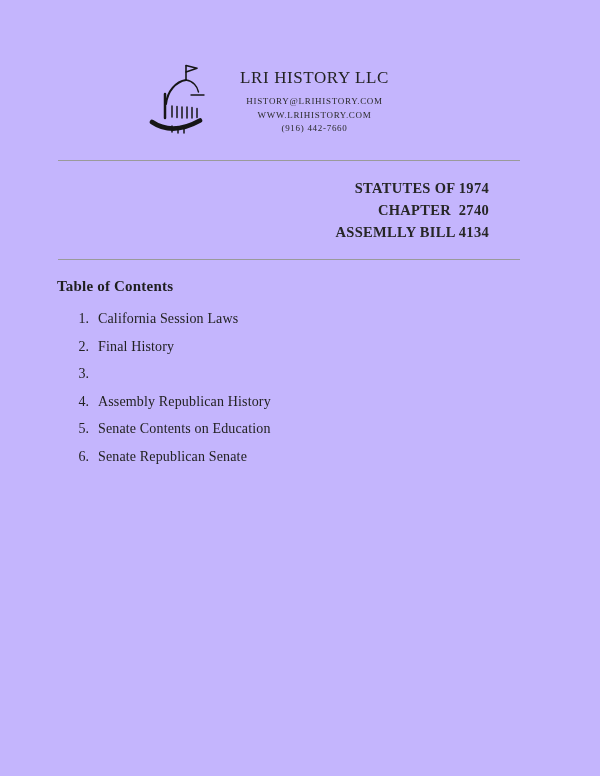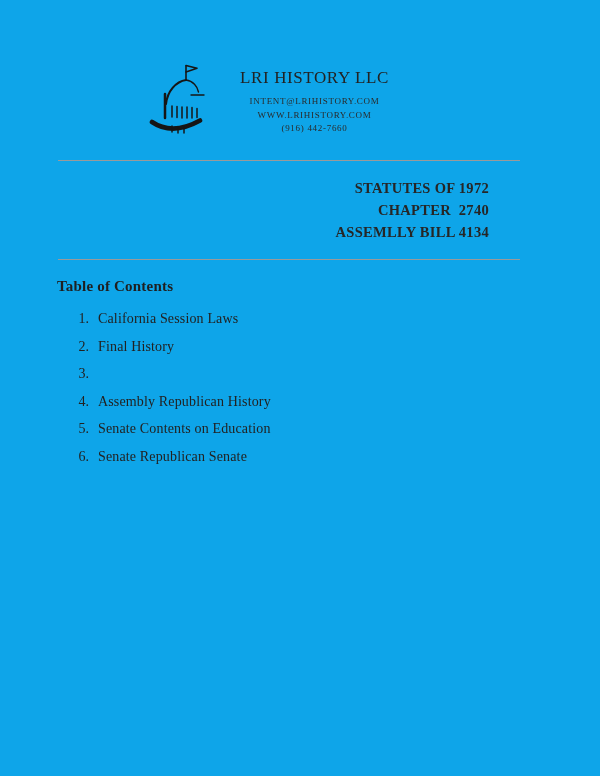--- a/index.html
+++ b/index.html
@@ -1,20 +1,20 @@
 <!DOCTYPE html>
 <html><head>
 <meta charset="utf-8">
 <style>
   * { margin: 0; padding: 0; box-sizing: border-box; }
   html, body { background: #ffffff; }
   .page {
     width: 600px;
     height: 776px;
-    background: #0ea5e9;
+    background: #c4b5fd;
     font-family: "Liberation Serif", serif;
     color: #1c1c1c;
     overflow: hidden;
     position: relative;
   }
   
   .letterhead {
     display: flex;
     align-items: flex-start;
     gap: 16px;
@@ -109,30 +109,30 @@
 
         <path d="M30 46 V57 M35 46.5 V57.5 M40 47 V58 M45 47 V58 M50 47.5 V58 M55 48.5 V57.5" stroke-width="1.5"></path>
 
         <path d="M10 62 C24 71.5 40 70.5 58 60.5" stroke-width="4.6"></path>
 
         <path d="M30 66 V72 M36 67 V73 M42 67 V73" stroke-width="1.5"></path>
       </svg>
     </div>
     <div class="contact">
       <div class="company-name">LRI HISTORY LLC</div>
-      <div class="contact-line">INTENT@LRIHISTORY.COM</div>
+      <div class="contact-line">HISTORY@LRIHISTORY.COM</div>
       <div class="contact-line">WWW.LRIHISTORY.COM</div>
       <div class="contact-line">(916) 442-7660</div>
     </div>
   </header>
 
   <hr class="rule rule-top">
 
   <section class="doc-info">
-    <div class="doc-line">STATUTES OF 1972</div>
+    <div class="doc-line">STATUTES OF 1974</div>
     <div class="doc-line">CHAPTER  2740</div>
     <div class="doc-line">ASSEMLLY BILL 4134</div>
   </section>
 
   <hr class="rule rule-bottom">
 
   <section class="toc">
     <h2 class="toc-title">Table of Contents</h2>
     <ol class="toc-list">
       <li class="toc-item">

